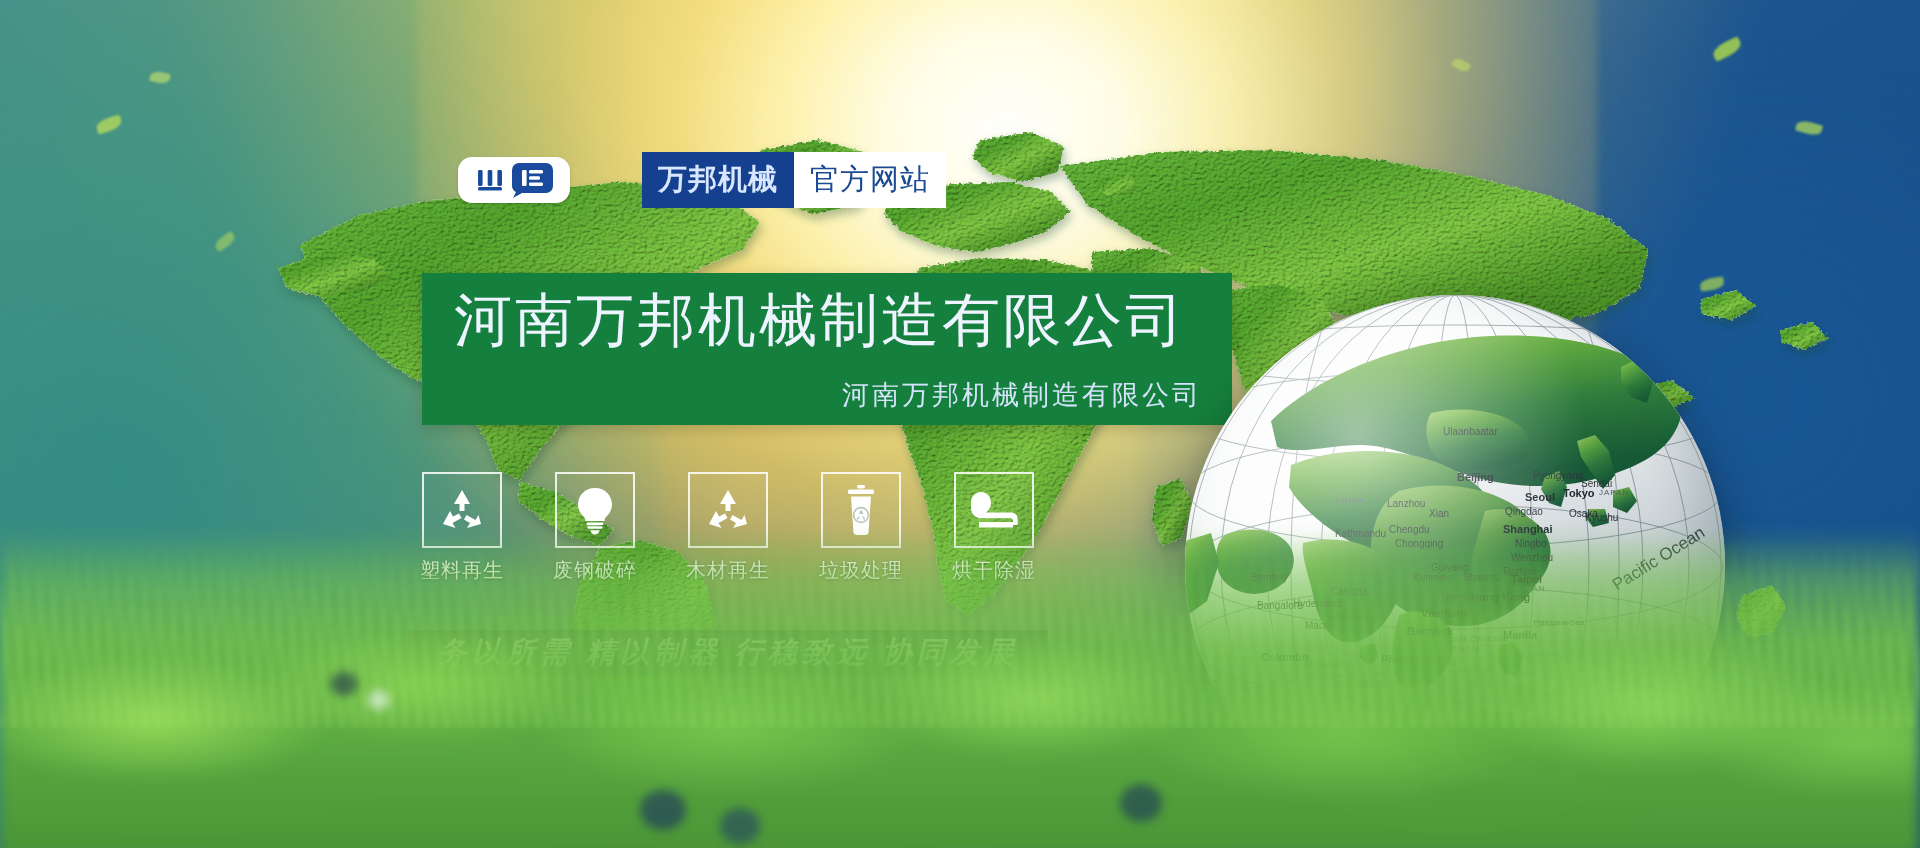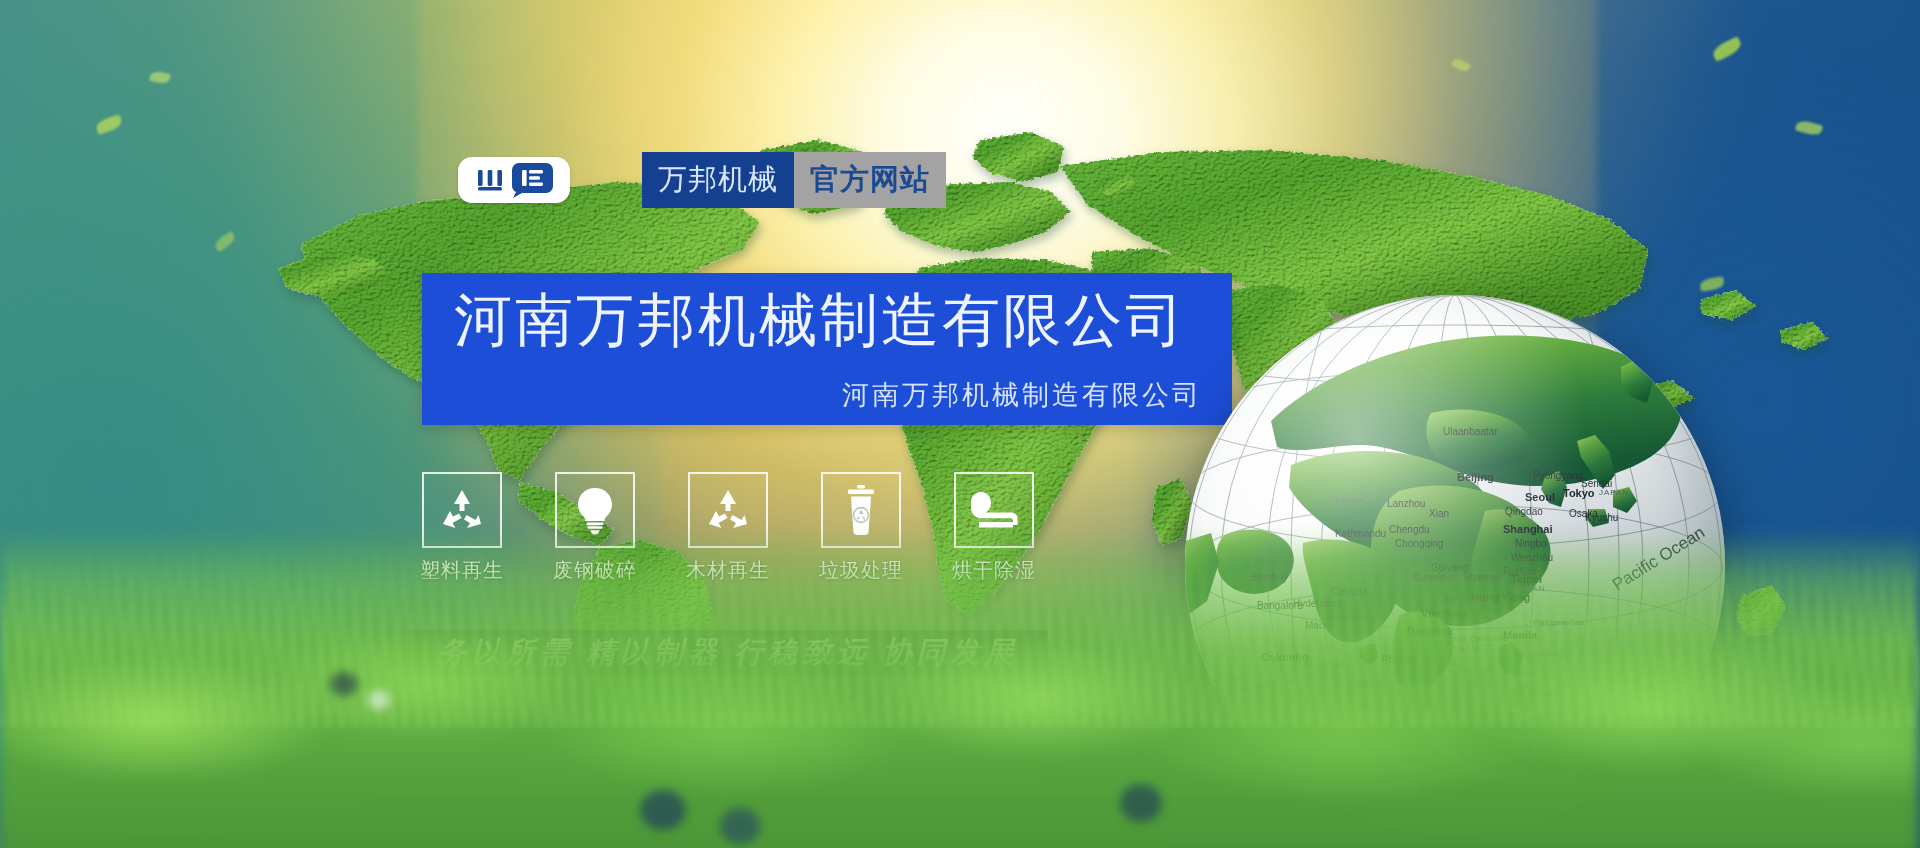--- a/index.html
+++ b/index.html
@@ -126,34 +126,34 @@
     width:112px;height:46px;border-radius:14px;
     background:#ffffff;
     display:flex;align-items:center;justify-content:center;gap:5px;
     box-shadow:0 1px 3px rgba(0,0,0,.18);
   }
   .tabs{display:flex;margin-left:72px;height:56px;}
   .tab-blue{
     background:#15408f;color:#d8e6ff;
     display:flex;align-items:center;justify-content:center;
     padding:0 16px;font-size:29px;letter-spacing:1px;
-    font-weight:400;
+    font-weight:700;
   }
   .tab-white{
-    background:#a3a3a3;color:#1b4a92;
+    background:#ffffff;color:#1b4a92;
     display:flex;align-items:center;justify-content:center;
     padding:0 16px;font-size:29px;letter-spacing:1px;
-    font-weight:700;
+    font-weight:400;
   }
 
   
   .banner{
     position:absolute;left:422px;top:273px;
     width:810px;height:152px;
-    background:#1d4ed8;
+    background:#15803d;
     box-shadow:0 4px 14px rgba(0,0,0,.18);
   }
   .banner-title{
     position:absolute;left:32px;top:12px;
     color:#eef4ff;
     font-size:58px;line-height:1.22;
     font-weight:300;letter-spacing:3px;
     white-space:nowrap;
   }
   .banner-sub{

